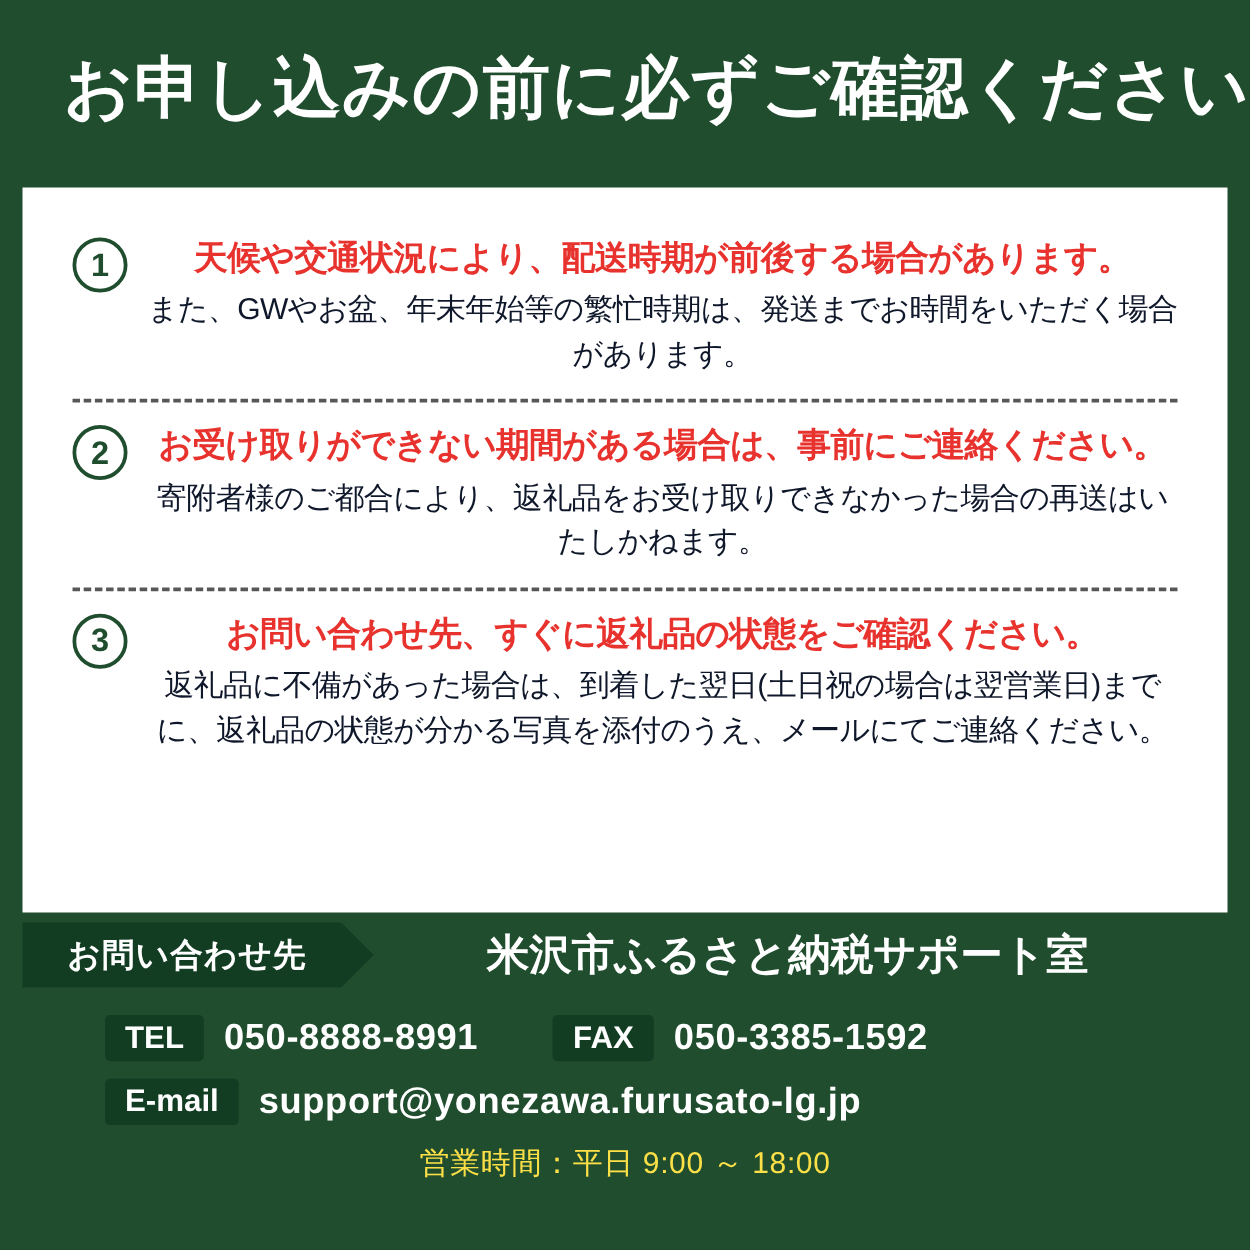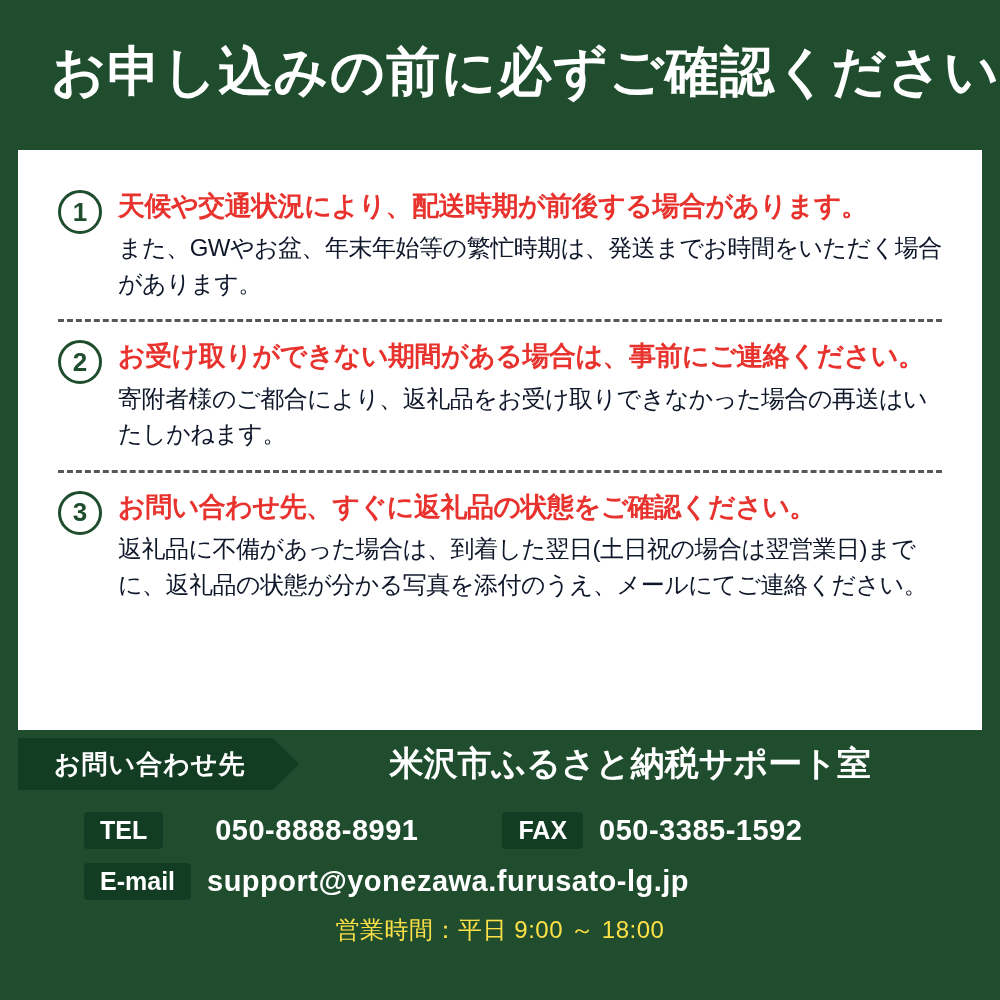--- a/index.html
+++ b/index.html
@@ -57,20 +57,21 @@
     font-weight: bold;
     display: flex;
     align-items: center;
     justify-content: center;
     margin-right: 16px;
     margin-top: 2px;
     box-sizing: border-box;
   }
   .item-body {
     flex: 1 1 auto;
+    text-align: center;
   }
   .headline {
     color: #e8322d;
     font-size: 27px;
     font-weight: bold;
     line-height: 1.35;
     letter-spacing: -0.5px;
     margin-bottom: 6px;
   }
   .detail {
@@ -147,22 +148,22 @@
     margin-right: 16px;
     white-space: nowrap;
   }
   .val {
     color: #ffffff;
     font-size: 29px;
     font-weight: bold;
     letter-spacing: 0.5px;
     white-space: nowrap;
   }
-  .col-tel { margin-left: 66px; display: flex; align-items: center; gap: 36px; }
-  .col-fax { margin-left: 84px; display: flex; align-items: center; }
+  .col-tel { margin-left: 66px; display: flex; align-items: center; }
+  .col-fax { margin-left: 60px; display: flex; align-items: center; }
   .col-mail { margin-left: 66px; display: flex; align-items: center; }
   .hours {
     text-align: center;
     color: #fde047;
     font-size: 24px;
     margin-top: 8px;
     letter-spacing: 0.5px;
   }
 </style>
 </head>

